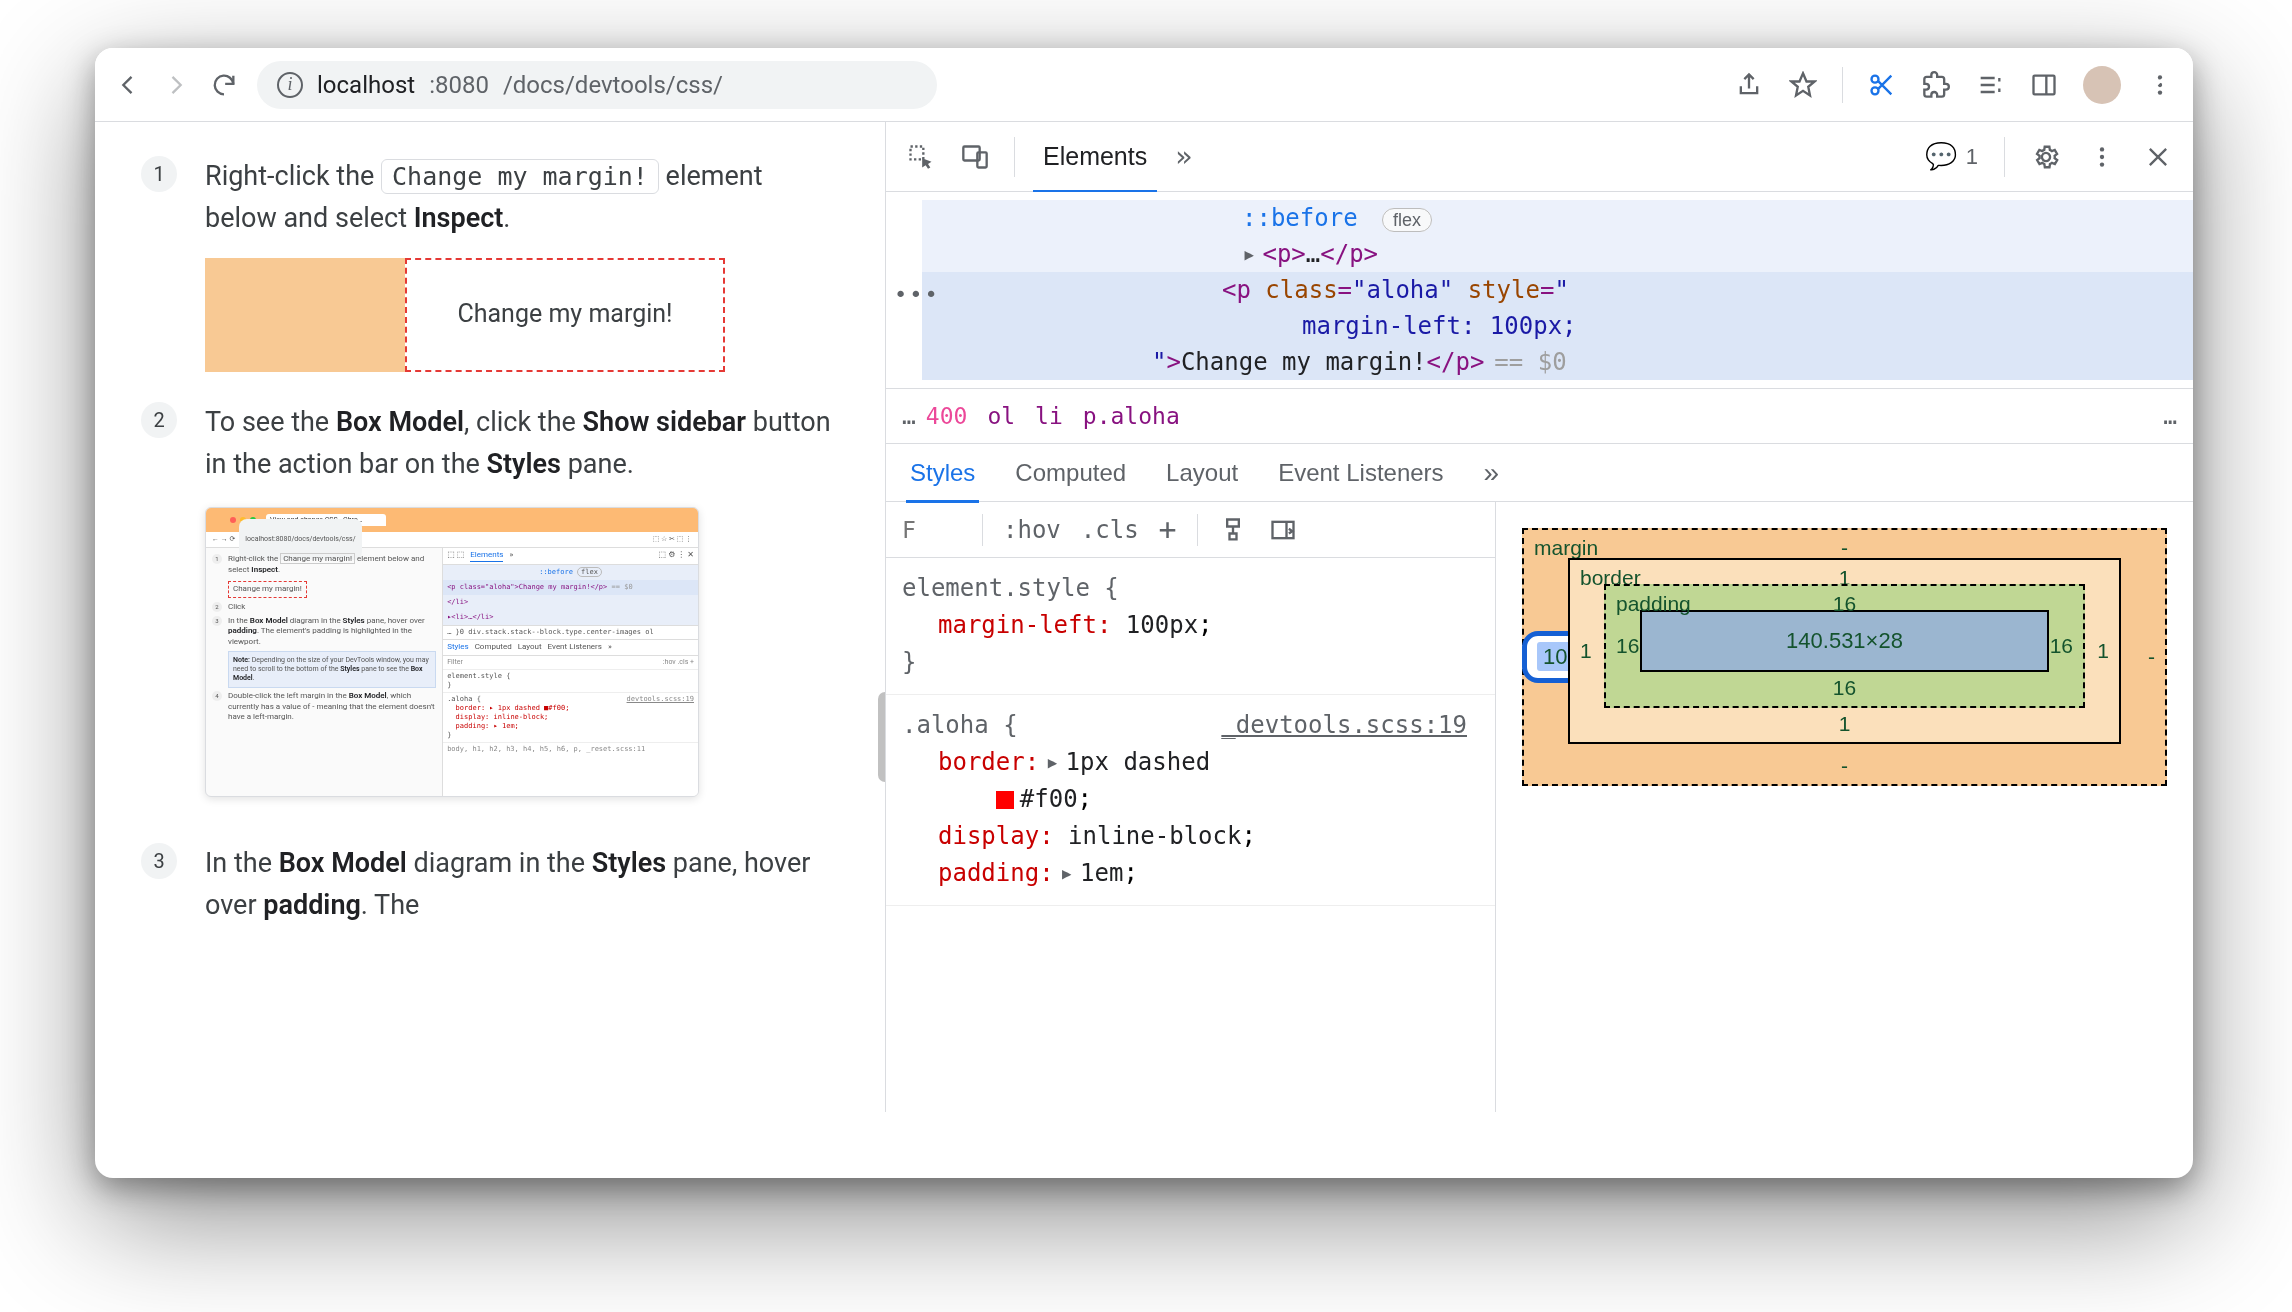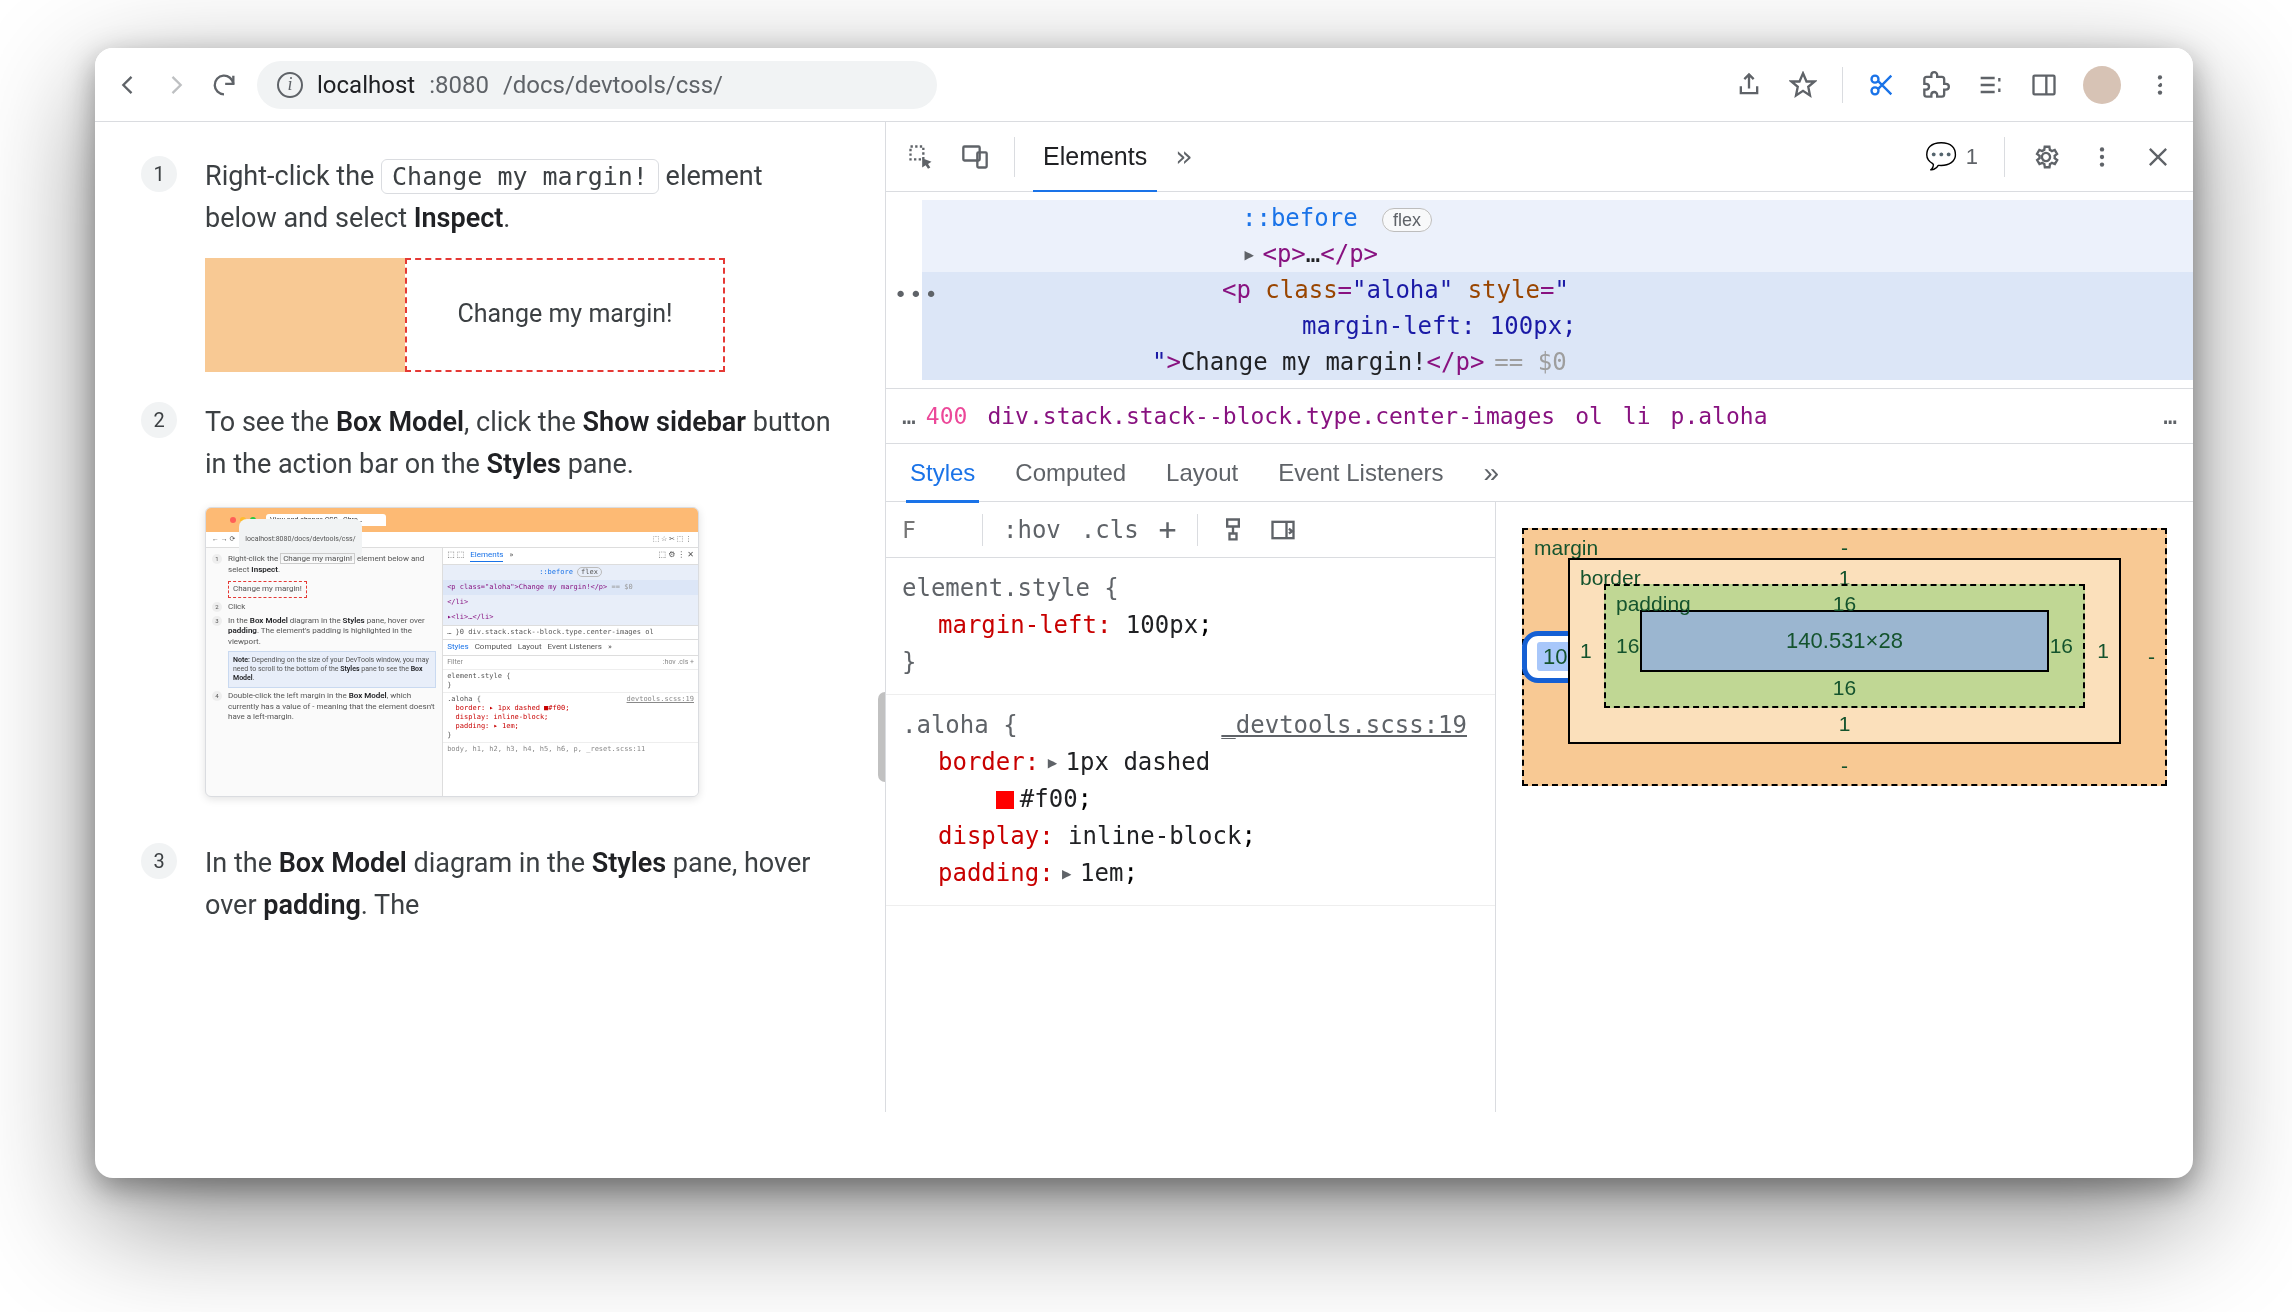--- a/index.html
+++ b/index.html
@@ -348,21 +348,20 @@
           </div>
           <div class="row hl" style="padding-left:380px;"><span class="val">margin-left: 100px;</span></div>
           <div class="row hl" style="padding-left:230px;">
             <span class="val">"</span><span class="tag">&gt;</span><span class="txt">Change my margin!</span><span class="tag">&lt;/p&gt;</span><span class="eq0">== $0</span>
           </div>
         </div>
 
         <div class="breadcrumb">
           <span class="bc-dots">…</span>
           <span class="bc-num" style="margin-left:-10px;">400</span>
-          <span class="bc-path">div.stack.stack--block.type.center-images</span>
           <span class="bc-tag">ol</span>
           <span class="bc-tag">li</span>
           <span class="bc-tag">p.aloha</span>
           <span class="bc-end-dots">…</span>
         </div>
 
         <div class="styles-tabs">
           <div class="st active">Styles</div>
           <div class="st">Computed</div>
           <div class="st">Layout</div>

